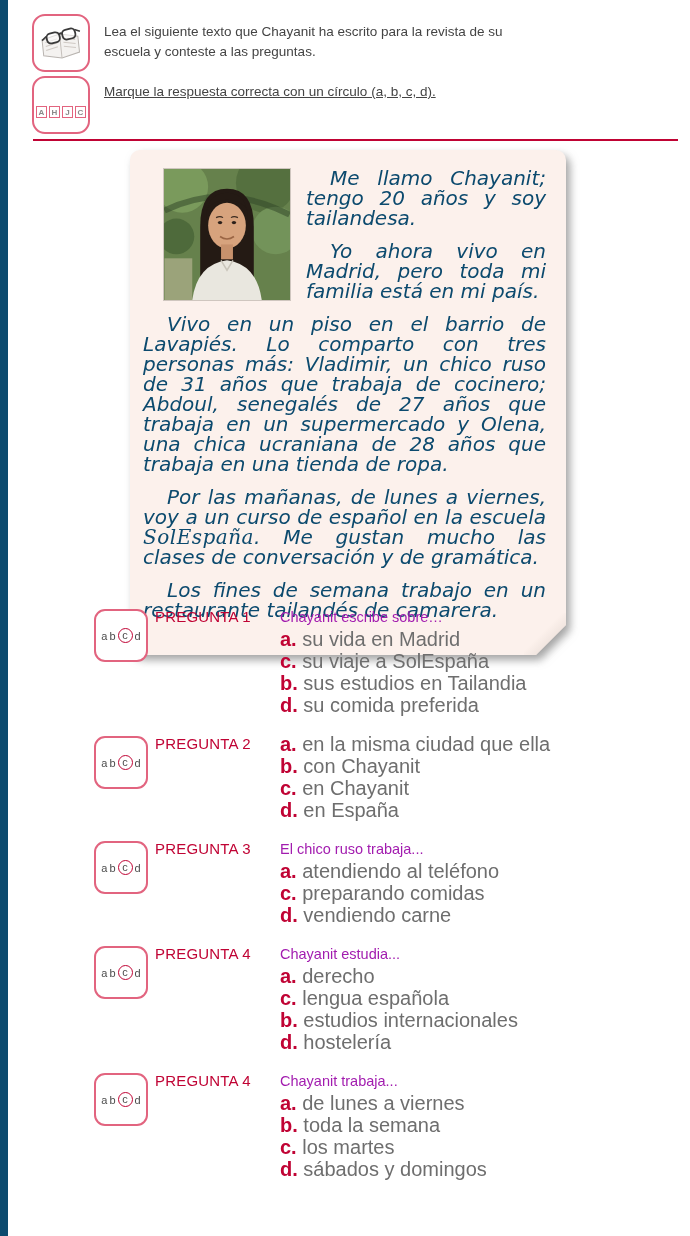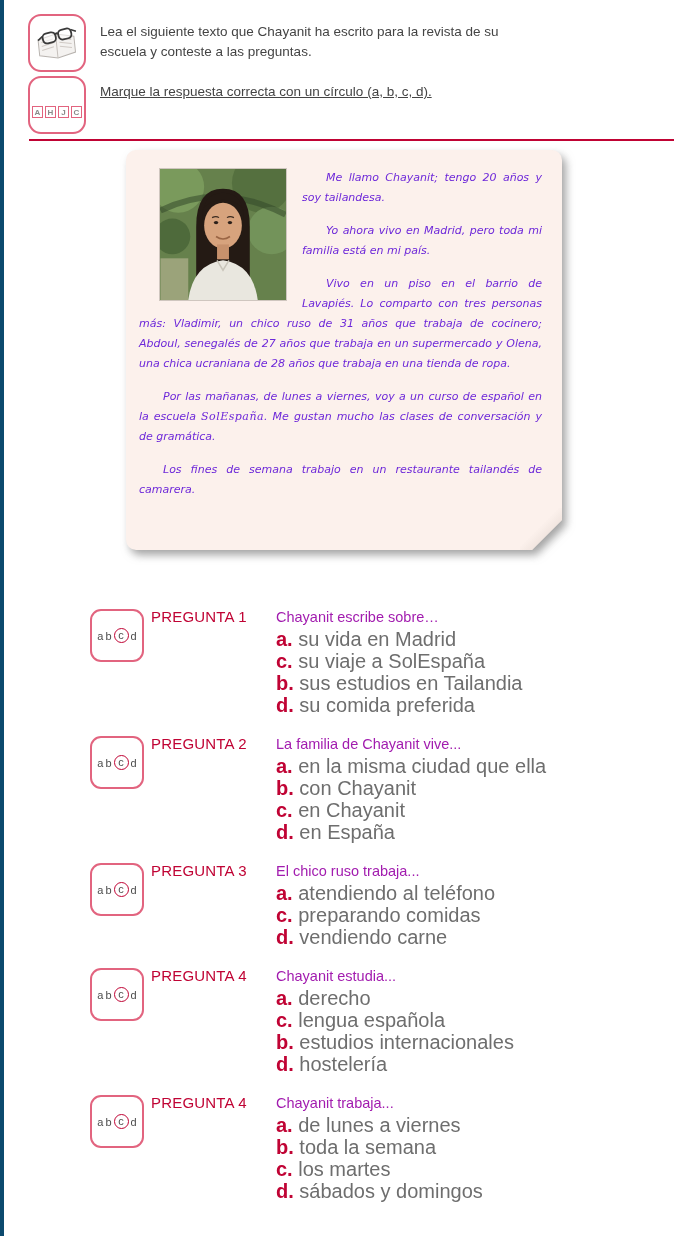--- a/index.html
+++ b/index.html
@@ -5,21 +5,21 @@
   * { margin: 0; padding: 0; box-sizing: border-box; }
   html, body { background: #ffffff; }
   body { font-family: "Liberation Sans", sans-serif; }
 
   #page {
     position: relative;
     width: 690px;
     height: 1236px;
     margin: 0 auto;
     background: #ffffff;
-    border-left: 4px solid #0c4a6e;
+    border-left: 8px solid #0c4a6e;
     overflow: hidden;
   }
 
   
   .instr-row { position: absolute; left: 24px; display: flex; align-items: flex-start; }
   .instr-row.r1 { top: 14px; }
   .instr-row.r2 { top: 76px; }
 
   .task-icon {
     width: 58px; height: 58px;
@@ -79,24 +79,24 @@
   .photo {
     float: left;
     width: 128px; height: 133px;
     margin: 0 15px 10px 20px;
     border: 1px solid #cfc6bf;
     background: #66814c;
   }
   .photo svg { display: block; width: 100%; height: 100%; }
 
   .hand {
-    color: #6d28d9;
+    color: #0c4a6e;
     font-family: "DejaVu Sans", sans-serif;
     font-style: italic;
-    font-size: 11px;
+    font-size: 20px;
     line-height: 20px;
     text-align: justify;
   }
   .hand p { text-indent: 24px; margin-bottom: 13px; }
   .hand .school {
     font-family: "DejaVu Serif", serif;
     font-style: italic;
     letter-spacing: 0.5px;
   }
 
@@ -247,21 +247,20 @@
 
     <div class="question">
       <div class="sel-box">
         <span class="sl">a</span>
         <span class="sl">b</span>
         <span class="sl circled">c</span>
         <span class="sl">d</span>
       </div>
       <div class="qlabel">PREGUNTA 2</div>
       <div class="qbody">
-        <div class="qtext">La familia de Chayanit vive...</div>
         <div class="opt"><span class="ol">a.</span> <span class="ot">en la misma ciudad que ella</span></div>
         <div class="opt"><span class="ol">b.</span> <span class="ot">con Chayanit</span></div>
         <div class="opt"><span class="ol">c.</span> <span class="ot">en Chayanit</span></div>
         <div class="opt"><span class="ol">d.</span> <span class="ot">en España</span></div>
       </div>
     </div>
 
     <div class="question">
       <div class="sel-box">
         <span class="sl">a</span>

